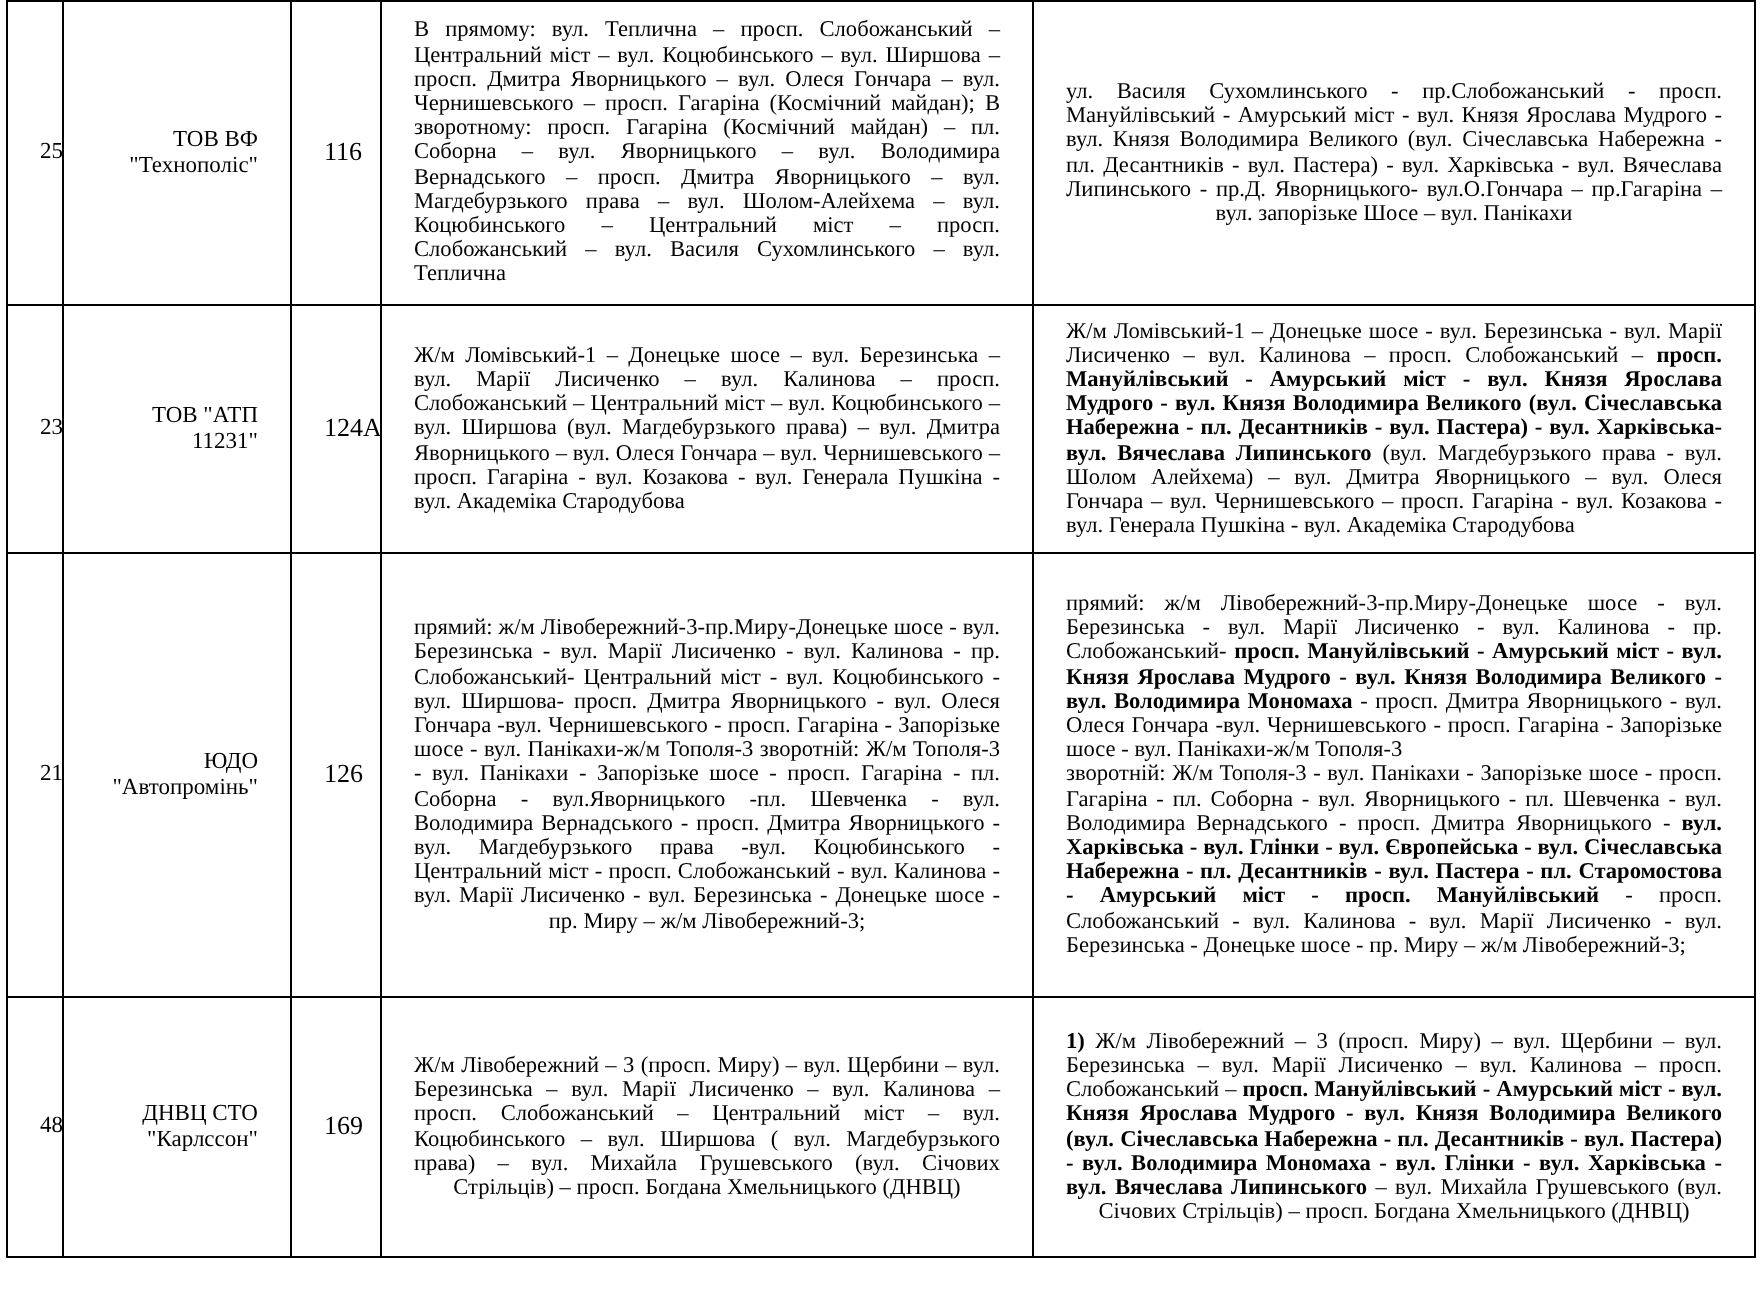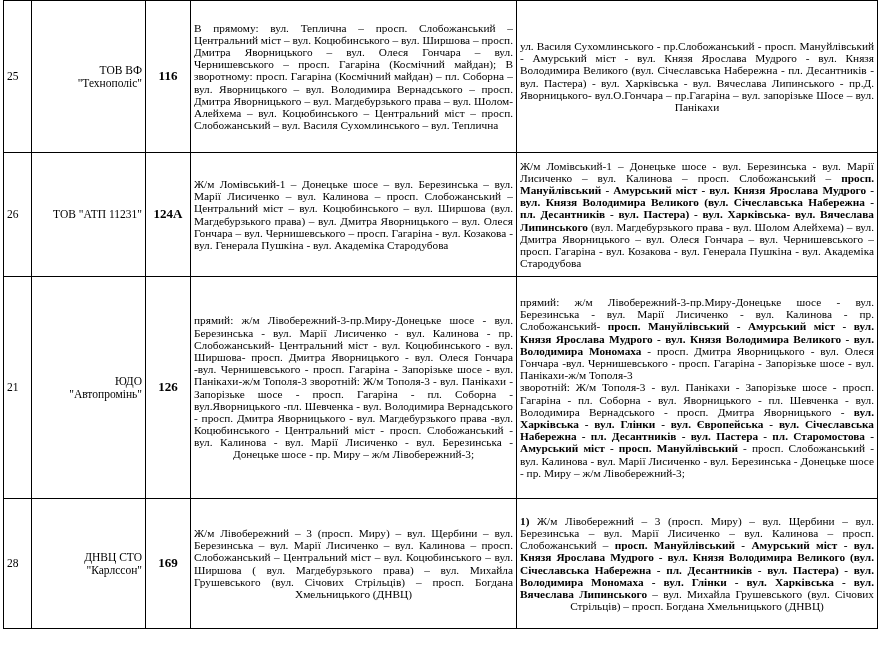--- a/index.html
+++ b/index.html
@@ -24,42 +24,42 @@
   table.route-table {
     border-collapse: collapse;
     table-layout: fixed;
     width: 874px;
     margin: 0 0 0 3px;
     border: 1px solid #000;
   }
   table.route-table td {
     border: 1px solid #000000;
     vertical-align: middle;
-    padding: 1px 3px;
+    padding: 1px 16px;
     box-sizing: border-box;
     line-height: 1.08;
   }
   col.c-num      { width: 28px; }
   col.c-carrier  { width: 114px; }
   col.c-route    { width: 45px; }
   col.c-old      { width: 326px; }
   col.c-new      { width: 361px; }
 
   td.num {
     text-align: left;
     font-size: 11.5px;
   }
   td.carrier {
     text-align: right;
     font-size: 11.5px;
   }
   td.carrier .line { display: block; }
   td.routeno {
     text-align: center;
-    font-weight: bold;
+    font-weight: normal;
     font-size: 13px;
     margin-top: 46px;
   }
   td.desc {
     font-size: 11.3px;
     text-align: justify;
     text-align-last: center;
     hyphens: none;
   }
   td.desc.left-align {
@@ -93,21 +93,21 @@
         <td class="carrier">
           <span class="line">ТОВ ВФ</span>
           <span class="line">"Технополіс"</span>
         </td>
         <td class="routeno">116</td>
         <td class="desc left-align">В прямому: вул. Теплична – просп. Слобожанський – Центральний міст – вул. Коцюбинського – вул. Ширшова – просп. Дмитра Яворницького –  вул. Олеся Гончара – вул. Чернишевського – просп. Гагаріна (Космічний майдан); В зворотному: просп. Гагаріна (Космічний майдан) – пл. Соборна – вул. Яворницького – вул. Володимира Вернадського – просп. Дмитра Яворницького – вул. Магдебурзького права – вул. Шолом-Алейхема – вул. Коцюбинського – Центральний міст – просп. Слобожанський – вул. Василя Сухомлинського – вул. Теплична</td>
         <td class="desc"><span>ул. Василя Сухомлинського - пр.Слобожанський - просп. Мануйлівський - Амурський міст - вул. Князя Ярослава Мудрого - вул. Князя Володимира Великого (вул. Січеславська Набережна - пл. Десантників - вул. Пастера) - вул. Харківська - вул. Вячеслава Липинського - пр.Д. Яворницького- вул.О.Гончара – пр.Гагаріна – вул. запорізьке Шосе – вул. Панікахи</span></td>
       </tr>
 
       <tr class="r26">
-        <td class="num">26</td>
+        <td class="num">23</td>
         <td class="carrier">
           <span class="line">ТОВ "АТП 11231"</span>
           <span class="line"></span>
         </td>
         <td class="routeno">124А</td>
         <td class="desc left-align">Ж/м Ломівський-1 – Донецьке шосе – вул. Березинська – вул. Марії Лисиченко – вул. Калинова – просп. Слобожанський – Центральний міст – вул. Коцюбинського – вул. Ширшова (вул. Магдебурзького права) – вул. Дмитра Яворницького – вул. Олеся Гончара – вул. Чернишевського – просп. Гагаріна - вул. Козакова - вул. Генерала Пушкіна - вул. Академіка Стародубова</td>
         <td class="desc left-align"><span>Ж/м Ломівський-1 – Донецьке шосе - вул. Березинська - вул. Марії Лисиченко – вул. Калинова – просп. Слобожанський – </span><span class="b">просп. Мануйлівський - Амурський міст - вул. Князя Ярослава Мудрого - вул. Князя Володимира Великого (вул. Січеславська Набережна - пл. Десантників - вул. Пастера) - вул. Харківська- вул. Вячеслава Липинського </span><span>(вул. Магдебурзького права - вул. Шолом Алейхема) – вул. Дмитра Яворницького – вул. Олеся Гончара – вул. Чернишевського – просп. Гагаріна - вул. Козакова - вул. Генерала Пушкіна - вул. Академіка Стародубова</span></td>
       </tr>
 
       <tr class="r27">
@@ -117,21 +117,21 @@
           <span class="line">"Автопромінь"</span>
         </td>
         <td class="routeno">126</td>
         <td class="desc">прямий: ж/м Лівобережний-3-пр.Миру-Донецьке шосе - вул. Березинська - вул. Марії Лисиченко - вул. Калинова - пр. Слобожанський- Центральний міст - вул. Коцюбинського - вул. Ширшова- просп. Дмитра Яворницького - вул. Олеся Гончара -вул. Чернишевського - просп. Гагаріна - Запорізьке шосе - вул. Панікахи-ж/м Тополя-3
 
 зворотній: Ж/м Тополя-3 - вул. Панікахи - Запорізьке шосе - просп. Гагаріна - пл. Соборна - вул.Яворницького -пл. Шевченка - вул. Володимира Вернадського - просп. Дмитра Яворницького - вул. Магдебурзького права -вул. Коцюбинського - Центральний міст - просп. Слобожанський - вул. Калинова - вул. Марії Лисиченко - вул. Березинська - Донецьке шосе - пр. Миру – ж/м Лівобережний-3;</td>
         <td class="desc left-align"><span>прямий: ж/м Лівобережний-3-пр.Миру-Донецьке шосе - вул. Березинська - вул. Марії Лисиченко - вул. Калинова - пр. Слобожанський- </span><span class="b">просп. Мануйлівський - Амурський міст - вул. Князя Ярослава Мудрого - вул. Князя Володимира Великого - вул. Володимира Мономаха </span><span>- просп. Дмитра Яворницького - вул. Олеся Гончара -вул. Чернишевського - просп. Гагаріна - Запорізьке шосе - вул. Панікахи-ж/м Тополя-3</span><br><span>зворотній: Ж/м Тополя-3 - вул. Панікахи - Запорізьке шосе - просп. Гагаріна - пл. Соборна - вул. Яворницького - пл. Шевченка - вул. Володимира Вернадського - просп. Дмитра Яворницького - </span><span class="b">вул. Харківська - вул. Глінки - вул. Європейська - вул. Січеславська Набережна - пл. Десантників - вул. Пастера - пл.  Старомостова - Амурський міст - просп. Мануйлівський </span><span>- просп. Слобожанський - вул. Калинова - вул. Марії Лисиченко - вул. Березинська - Донецьке шосе - пр. Миру – ж/м Лівобережний-3;</span></td>
       </tr>
 
       <tr class="r28">
-        <td class="num">28</td>
+        <td class="num">48</td>
         <td class="carrier">
           <span class="line">ДНВЦ СТО</span>
           <span class="line">"Карлссон"</span>
         </td>
         <td class="routeno">169</td>
         <td class="desc">Ж/м Лівобережний – 3 (просп. Миру) – вул. Щербини – вул. Березинська – вул. Марії Лисиченко – вул. Калинова – просп. Слобожанський – Центральний міст – вул. Коцюбинського – вул. Ширшова ( вул. Магдебурзького права) – вул. Михайла Грушевського (вул. Січових Стрільців) – просп. Богдана Хмельницького (ДНВЦ)</td>
         <td class="desc"><span class="b">1) </span><span>Ж/м Лівобережний – 3 (просп. Миру) – вул. Щербини – вул. Березинська – вул. Марії Лисиченко – вул. Калинова – просп. Слобожанський – </span><span class="b">просп. Мануйлівський - Амурський міст  - вул. Князя Ярослава Мудрого - вул. Князя Володимира Великого (вул. Січеславська Набережна  - пл. Десантників - вул. Пастера) - вул. Володимира Мономаха - вул. Глінки - вул. Харківська - вул. Вячеслава Липинського </span><span>– вул. Михайла Грушевського (вул. Січових Стрільців) – просп. Богдана Хмельницького (ДНВЦ)</span></td>
       </tr>
 
     </tbody>

